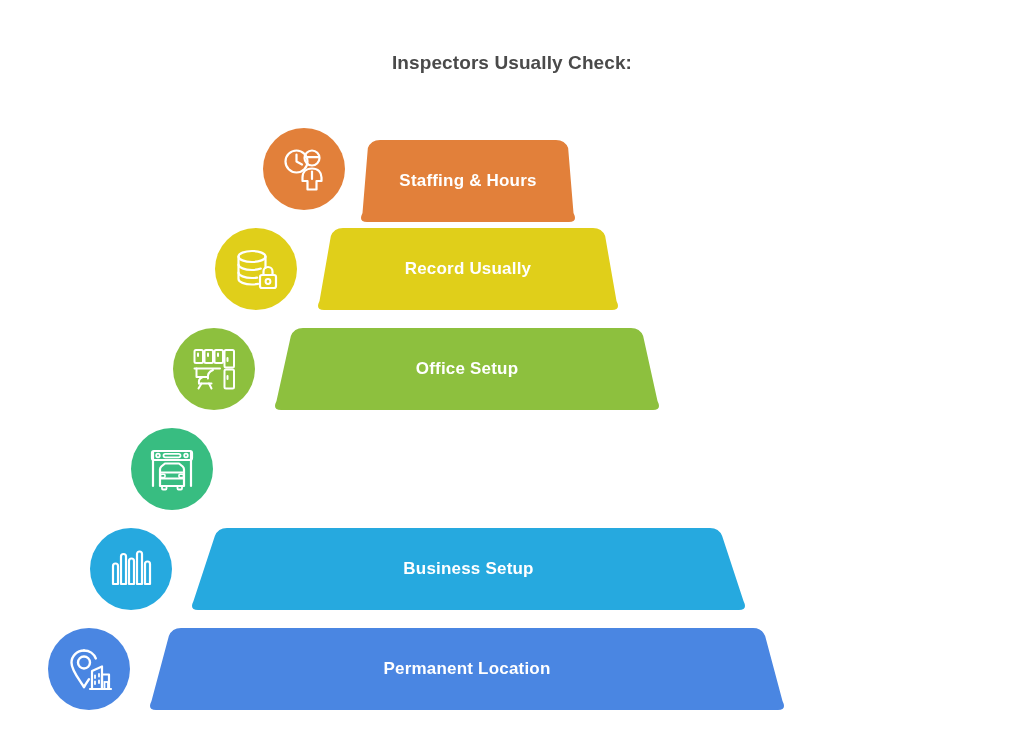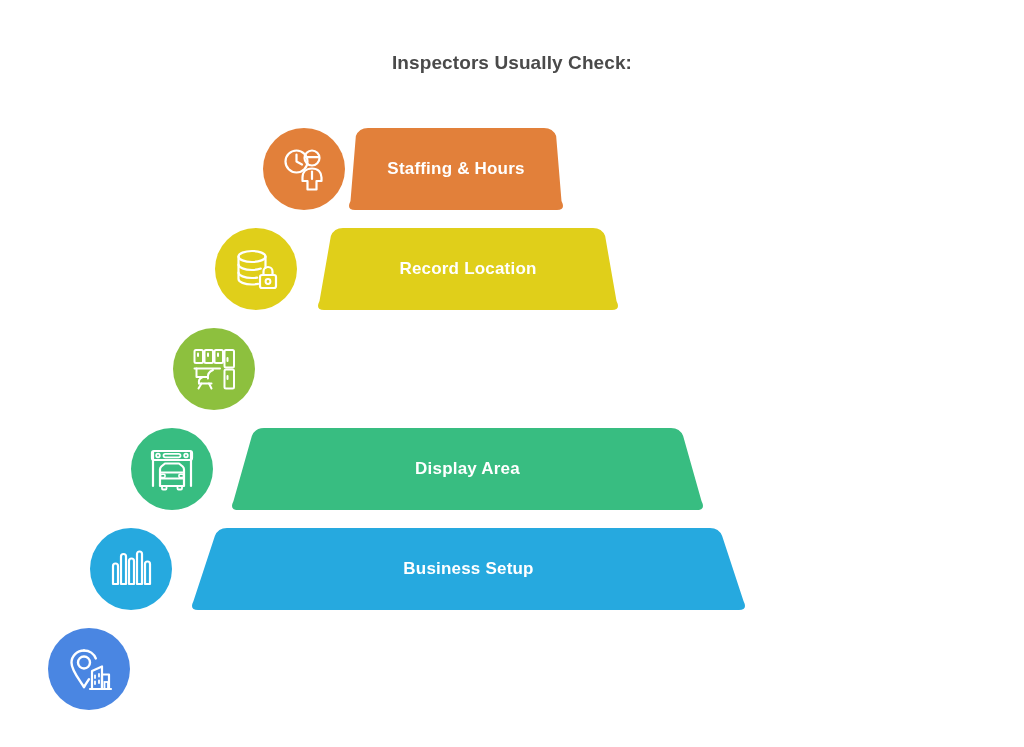--- a/index.html
+++ b/index.html
@@ -98,21 +98,21 @@
         <div class="level-icon" style="left: 263px; background: rgb(226, 128, 58);">
           <svg viewBox="0 0 50 50">
             <circle cx="17.5" cy="17.5" r="11" fill="none" stroke="#fff" stroke-width="2.2"></circle>
             <path d="M17.5 10.5 L17.5 17.5 L23 20.5" fill="none" stroke="#fff" stroke-width="2.2" stroke-linecap="round" stroke-linejoin="round"></path>
             <circle cx="33" cy="14" r="7.5" fill="none" stroke="#fff" stroke-width="2.2"></circle>
             <path d="M26.2 13.2 L39.8 13.2" fill="none" stroke="#fff" stroke-width="2.2" stroke-linecap="round"></path>
             <path d="M33 24.5 c-6 0 -9.5 3.6 -9.5 9 l0 3.5 l5 0 l0 8.5 l9 0 l0 -8.5 l5 0 l0 -3.5 c0 -5.4 -3.5 -9 -9.5 -9 z" fill="none" stroke="#fff" stroke-width="2.2" stroke-linejoin="round"></path>
             <path d="M33 27.5 L33 35" fill="none" stroke="#fff" stroke-width="2.2" stroke-linecap="round"></path>
           </svg>
         </div>
-        <div class="level-band" style="left: 346px; width: 220px;">
+        <div class="level-band" style="left: 358px; width: 220px; margin-top: 12px;">
           <svg class="level-shape" viewBox="0 0 220 82" preserveAspectRatio="none">
             <path d="M 22 0 L 198 0 Q 207 0 210.15 8.1 L 215.5 73 Q 220 82 211 82 L 9 82 Q 0 82 4.5 73 L 9.85 8.1 Q 13 0 22 0 Z" fill="#e2803a"></path>
           </svg>
           <div class="level-label">Staffing &amp; Hours</div>
         </div>
       </div>
       <div class="pyramid-level" style="top: 228px;">
         <div class="level-icon" style="left: 215px; background: rgb(224, 207, 26);">
           <svg viewBox="0 0 50 50">
             <ellipse cx="21" cy="12.5" rx="13.5" ry="5.5" fill="none" stroke="#fff" stroke-width="2.2"></ellipse>
@@ -122,21 +122,21 @@
             <path d="M7.5 28.5 c0 3 6 5.5 13.5 5.5 c1.8 0 3.6 -0.15 5.1 -0.4" fill="none" stroke="#fff" stroke-width="2.2" stroke-linecap="round"></path>
             <rect x="29" y="31" width="16" height="13" rx="2" fill="none" stroke="#fff" stroke-width="2.2"></rect>
             <path d="M32.5 31 L32.5 27.5 c0 -2.5 2 -4.5 4.5 -4.5 c2.5 0 4.5 2 4.5 4.5 L41.5 31" fill="none" stroke="#fff" stroke-width="2.2" stroke-linecap="round"></path>
             <circle cx="37" cy="37.5" r="2.4" fill="none" stroke="#fff" stroke-width="2"></circle>
           </svg>
         </div>
         <div class="level-band" style="left: 315px; width: 306px;">
           <svg class="level-shape" viewBox="0 0 306 82" preserveAspectRatio="none">
             <path d="M 28 0 L 278 0 Q 287 0 290.15 8.1 L 301.5 73 Q 306 82 297 82 L 9 82 Q 0 82 4.5 73 L 15.85 8.1 Q 19 0 28 0 Z" fill="#e0cf1a"></path>
           </svg>
-          <div class="level-label">Record Location</div>
+          <div class="level-label">Record Usually</div>
         </div>
       </div>
       <div class="pyramid-level" style="top: 328px;">
         <div class="level-icon" style="left: 173px; background: rgb(141, 192, 62);">
           <svg viewBox="0 0 50 50">
             <rect x="5.5" y="6" width="8.5" height="13" rx="1.5" fill="none" stroke="#fff" stroke-width="2"></rect>
             <rect x="15.5" y="6" width="8.5" height="13" rx="1.5" fill="none" stroke="#fff" stroke-width="2"></rect>
             <rect x="25.5" y="6" width="8.5" height="13" rx="1.5" fill="none" stroke="#fff" stroke-width="2"></rect>
             <path d="M9 9.5 L9 12" stroke="#fff" stroke-width="2" stroke-linecap="round"></path>
             <path d="M19 9.5 L19 12" stroke="#fff" stroke-width="2" stroke-linecap="round"></path>
@@ -147,45 +147,45 @@
             <path d="M38.5 32 L38.5 35" stroke="#fff" stroke-width="2" stroke-linecap="round"></path>
             <path d="M5.5 24.5 L31 24.5" fill="none" stroke="#fff" stroke-width="2" stroke-linecap="round"></path>
             <path d="M7.5 24.5 L7.5 33 L18 33" fill="none" stroke="#fff" stroke-width="2" stroke-linecap="round" stroke-linejoin="round"></path>
             <path d="M24 26 c-4 1.5 -5.5 5 -5 8.5" fill="none" stroke="#fff" stroke-width="2" stroke-linecap="round"></path>
             <path d="M13 33.5 c-2.5 1 -3.5 3.5 -3 6" fill="none" stroke="#fff" stroke-width="2" stroke-linecap="round"></path>
             <path d="M10 39.5 L22.5 39.5" fill="none" stroke="#fff" stroke-width="2" stroke-linecap="round"></path>
             <path d="M12.5 39.5 L9.5 44.5" fill="none" stroke="#fff" stroke-width="2" stroke-linecap="round"></path>
             <path d="M20 39.5 L22.5 44.5" fill="none" stroke="#fff" stroke-width="2" stroke-linecap="round"></path>
           </svg>
         </div>
+        <div class="level-band" style="left: 272px; width: 390px;">
+          <svg class="level-shape" viewBox="0 0 390 82" preserveAspectRatio="none">
+            <path d="M 31 0 L 359 0 Q 368 0 371.15 8.1 L 385.5 73 Q 390 82 381 82 L 9 82 Q 0 82 4.5 73 L 18.85 8.1 Q 22 0 31 0 Z" fill="#8dc03e"></path>
+          </svg>
+          <div class="level-label">Office Setup</div>
+        </div>
       </div>
       <div class="pyramid-level" style="top: 428px;">
         <div class="level-icon" style="left: 131px; background: rgb(56, 189, 129);">
           <svg viewBox="0 0 50 50">
             <path d="M6 8 L6 42" fill="none" stroke="#fff" stroke-width="2.2" stroke-linecap="round"></path>
             <path d="M44 8 L44 42" fill="none" stroke="#fff" stroke-width="2.2" stroke-linecap="round"></path>
             <rect x="5" y="7" width="40" height="9" rx="2" fill="none" stroke="#fff" stroke-width="2.2"></rect>
             <circle cx="11" cy="11.5" r="1.8" fill="none" stroke="#fff" stroke-width="1.8"></circle>
             <rect x="16.5" y="9.8" width="17" height="3.6" rx="1.8" fill="none" stroke="#fff" stroke-width="1.8"></rect>
             <circle cx="39" cy="11.5" r="1.8" fill="none" stroke="#fff" stroke-width="1.8"></circle>
             <path d="M13 42 L13 25.5 c0 -1.2 0.5 -2.3 1.3 -3 L18 19.5 L32 19.5 L35.7 22.5 c0.8 0.7 1.3 1.8 1.3 3 L37 42 z" fill="none" stroke="#fff" stroke-width="2.2" stroke-linejoin="round"></path>
             <path d="M14 28.5 L36 28.5" fill="none" stroke="#fff" stroke-width="2" stroke-linecap="round"></path>
             <path d="M13.5 34.5 L36.5 34.5" fill="none" stroke="#fff" stroke-width="2" stroke-linecap="round"></path>
             <rect x="13.5" y="30.3" width="4.5" height="3.2" rx="1" fill="none" stroke="#fff" stroke-width="1.6"></rect>
             <rect x="32" y="30.3" width="4.5" height="3.2" rx="1" fill="none" stroke="#fff" stroke-width="1.6"></rect>
             <rect x="15" y="42" width="4.5" height="3.5" rx="1" fill="none" stroke="#fff" stroke-width="1.8"></rect>
             <rect x="30.5" y="42" width="4.5" height="3.5" rx="1" fill="none" stroke="#fff" stroke-width="1.8"></rect>
           </svg>
         </div>
-        <div class="level-band" style="left: 229px; width: 477px;">
-          <svg class="level-shape" viewBox="0 0 477 82" preserveAspectRatio="none">
-            <path d="M 35 0 L 442 0 Q 451 0 454.15 8.1 L 472.5 73 Q 477 82 468 82 L 9 82 Q 0 82 4.5 73 L 22.85 8.1 Q 26 0 35 0 Z" fill="#38bd81"></path>
-          </svg>
-          <div class="level-label">Display Area</div>
-        </div>
       </div>
       <div class="pyramid-level" style="top: 528px;">
         <div class="level-icon" style="left: 90px; background: rgb(38, 169, 223);">
           <svg viewBox="0 0 50 50">
             <path d="M7 40 L7 22 c0 -1.5 1 -2.5 2.5 -2.5 c1.5 0 2.5 1 2.5 2.5 L12 40 z" fill="none" stroke="#fff" stroke-width="2.2" stroke-linejoin="round"></path>
             <path d="M15 40 L15 12.5 c0 -1.5 1 -2.5 2.5 -2.5 c1.5 0 2.5 1 2.5 2.5 L20 40 z" fill="none" stroke="#fff" stroke-width="2.2" stroke-linejoin="round"></path>
             <path d="M23 40 L23 17 c0 -1.5 1 -2.5 2.5 -2.5 c1.5 0 2.5 1 2.5 2.5 L28 40 z" fill="none" stroke="#fff" stroke-width="2.2" stroke-linejoin="round"></path>
             <path d="M31 40 L31 10 c0 -1.5 1 -2.5 2.5 -2.5 c1.5 0 2.5 1 2.5 2.5 L36 40 z" fill="none" stroke="#fff" stroke-width="2.2" stroke-linejoin="round"></path>
             <path d="M39 40 L39 20 c0 -1.5 1 -2.5 2.5 -2.5 c1.5 0 2.5 1 2.5 2.5 L44 40 z" fill="none" stroke="#fff" stroke-width="2.2" stroke-linejoin="round"></path>
           </svg>
@@ -206,16 +206,22 @@
             <path d="M28 45 L28 27 L38 22.5 L38 45 z" fill="none" stroke="#fff" stroke-width="2.2" stroke-linejoin="round"></path>
             <path d="M38 45 L38 30.5 L45 30.5 L45 45 z" fill="none" stroke="#fff" stroke-width="2.2" stroke-linejoin="round"></path>
             <path d="M26 45 L47 45" fill="none" stroke="#fff" stroke-width="2.2" stroke-linecap="round"></path>
             <path d="M31 31.5 L31 34" stroke="#fff" stroke-width="1.8" stroke-linecap="round"></path>
             <path d="M35 30 L35 32.5" stroke="#fff" stroke-width="1.8" stroke-linecap="round"></path>
             <path d="M31 37.5 L31 40" stroke="#fff" stroke-width="1.8" stroke-linecap="round"></path>
             <path d="M35 36.5 L35 39" stroke="#fff" stroke-width="1.8" stroke-linecap="round"></path>
             <rect x="40.5" y="38" width="3.5" height="7" fill="none" stroke="#fff" stroke-width="1.8"></rect>
           </svg>
         </div>
+        <div class="level-band" style="left: 147px; width: 640px;">
+          <svg class="level-shape" viewBox="0 0 640 82" preserveAspectRatio="none">
+            <path d="M 34 0 L 606 0 Q 615 0 618.15 8.1 L 635.5 73 Q 640 82 631 82 L 9 82 Q 0 82 4.5 73 L 21.85 8.1 Q 25 0 34 0 Z" fill="#4a86e2"></path>
+          </svg>
+          <div class="level-label">Permanent Location</div>
+        </div>
       </div>
     </div>
 
 </div>
 
 </body></html>

